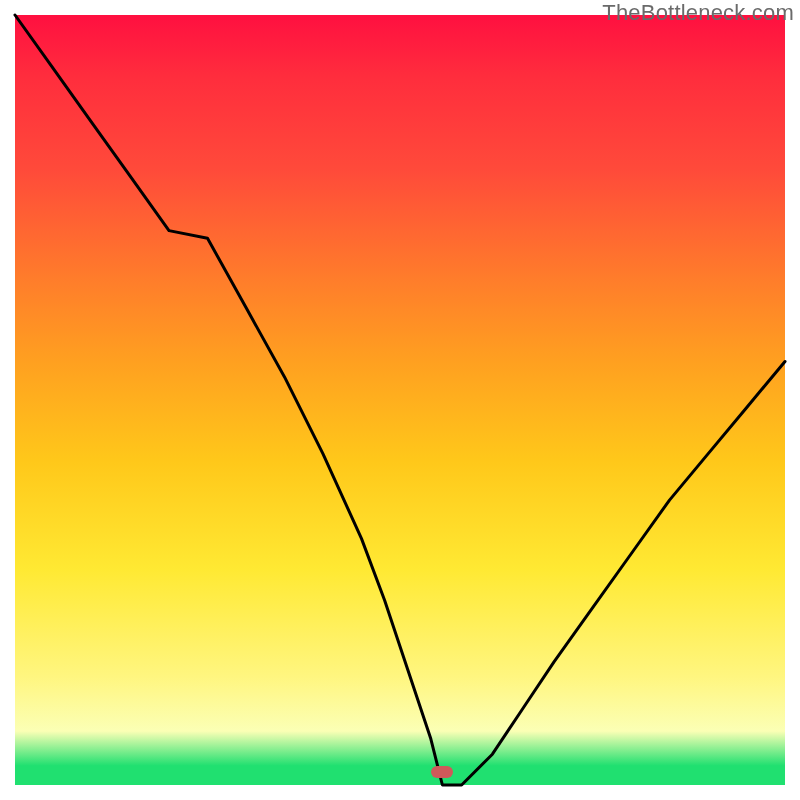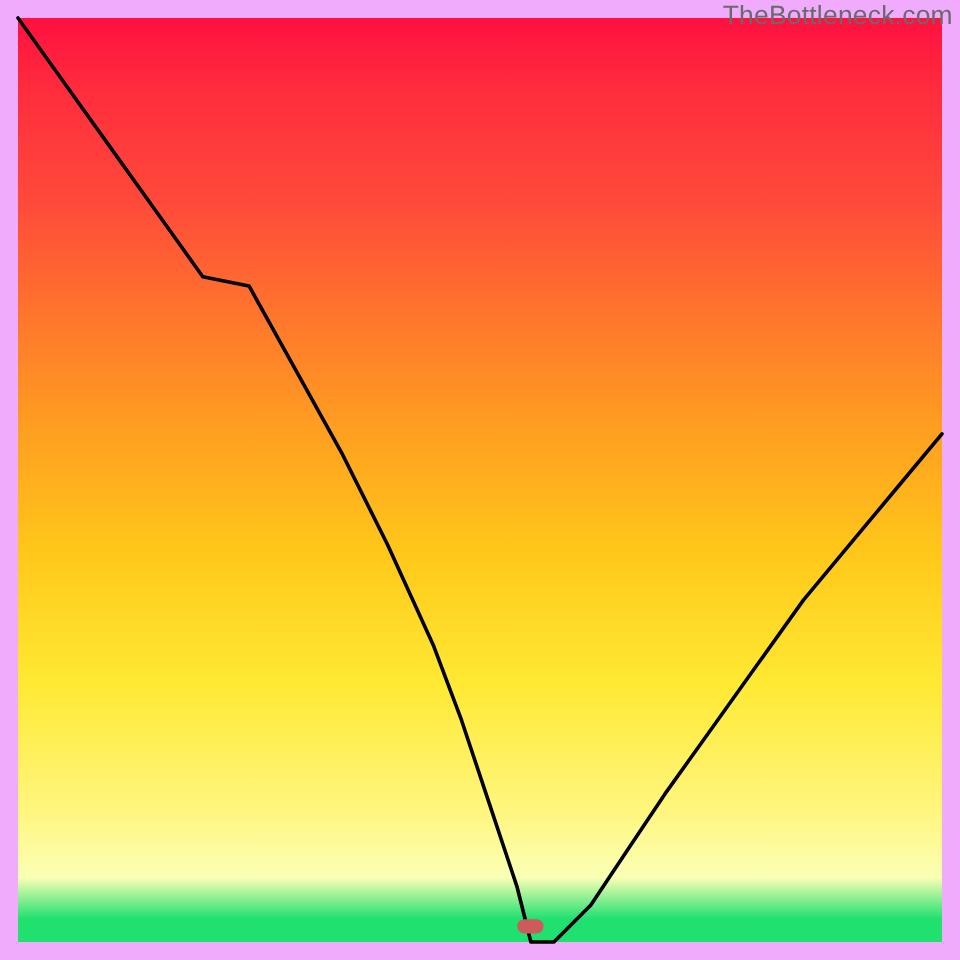--- a/index.html
+++ b/index.html
@@ -8,21 +8,21 @@
     width: 800px;
     height: 800px;
     background: #000;
     font-family: Arial, Helvetica, sans-serif;
     overflow: hidden;
   }
   .frame {
     position: relative;
     width: 800px;
     height: 800px;
-    background: #f0abfc;
+    background: #ffffff;
   }
   .plot-area {
     position: absolute;
     left: 15px;
     top: 15px;
     width: 770px;
     height: 770px;
     
     background: linear-gradient(to bottom,
       #ff1040 0%,

